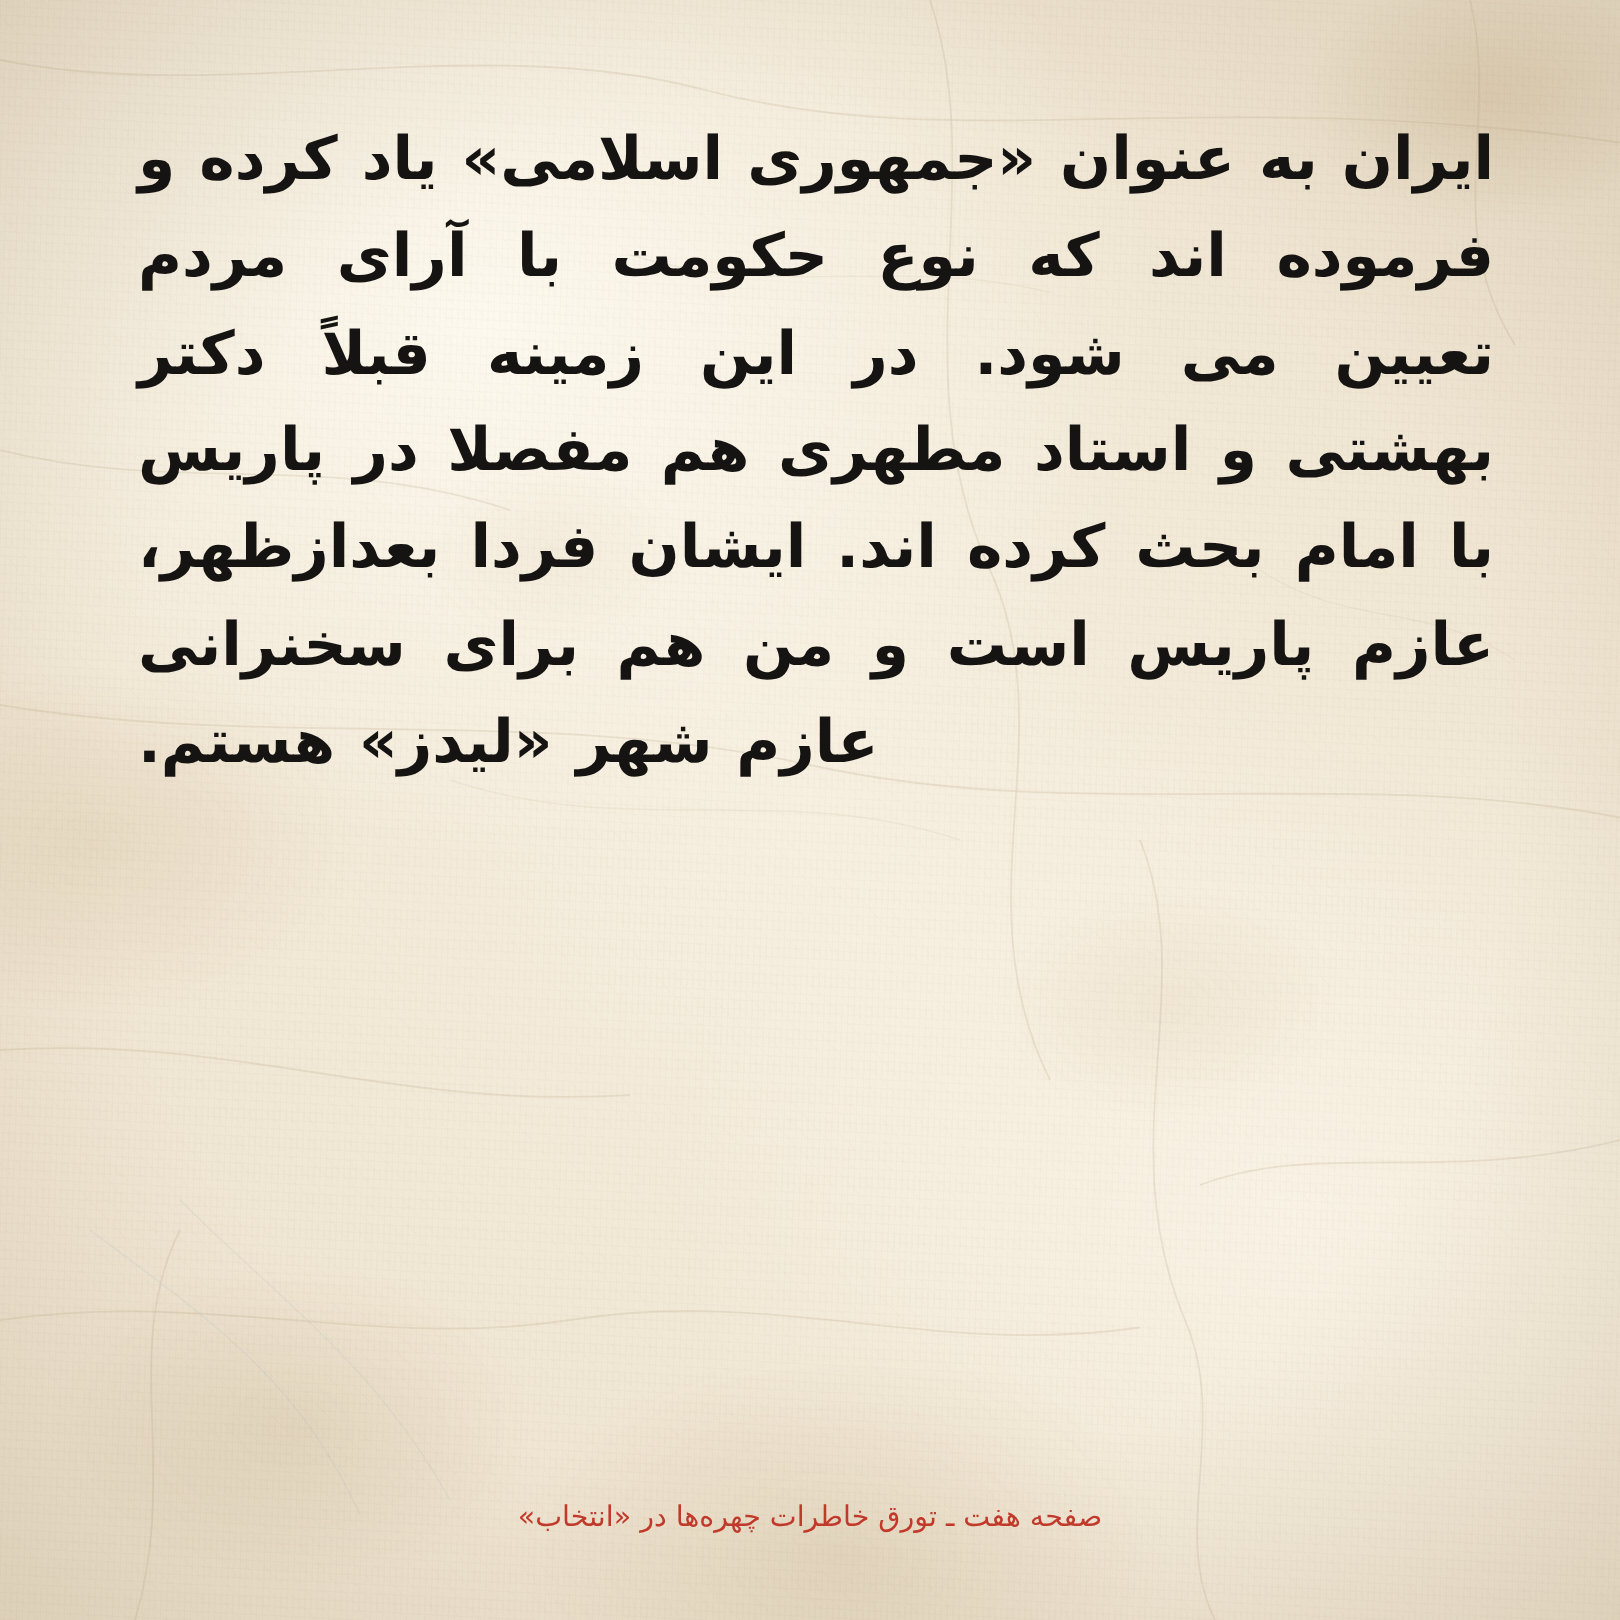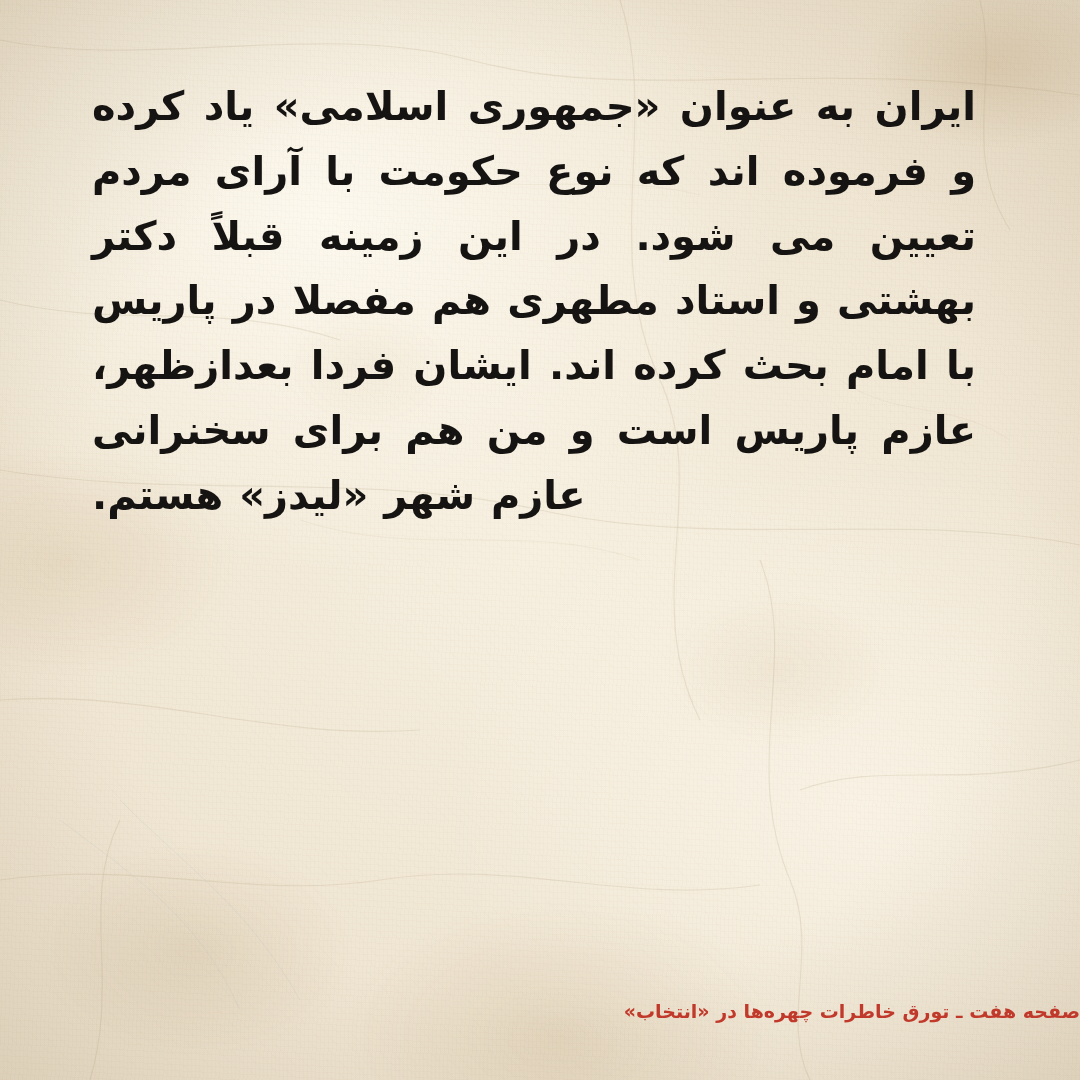--- a/index.html
+++ b/index.html
@@ -67,21 +67,21 @@
   .vignette {
     position: absolute;
     inset: 0;
     pointer-events: none;
     background: radial-gradient(ellipse 78% 78% at 50% 50%, rgba(0,0,0,0) 55%, rgba(120,95,60,0.14) 100%);
   }
 
   .content {
     position: absolute;
     top: 74px;
-    right: 104px;
+    right: 84px;
     left: 92px;
     z-index: 5;
   }
 
   .body-text {
     margin: 0;
     direction: rtl;
     text-align: justify;
     text-align-last: left;
     color: #161412;
@@ -91,25 +91,25 @@
     letter-spacing: 0px;
     word-spacing: 2px;
   }
 
   .caption {
     position: absolute;
     left: 0;
     right: 0;
     bottom: 58px;
     z-index: 5;
-    text-align: right;
+    text-align: center;
     direction: rtl;
     color: #c0392b;
     font-size: 19px;
-    font-weight: 700;
+    font-weight: 400;
     letter-spacing: 0px;
   }
 </style>
 </head>
 <body>
 
 <div class="page">
 
   <div class="grain"></div>
   <div class="stains"></div>

